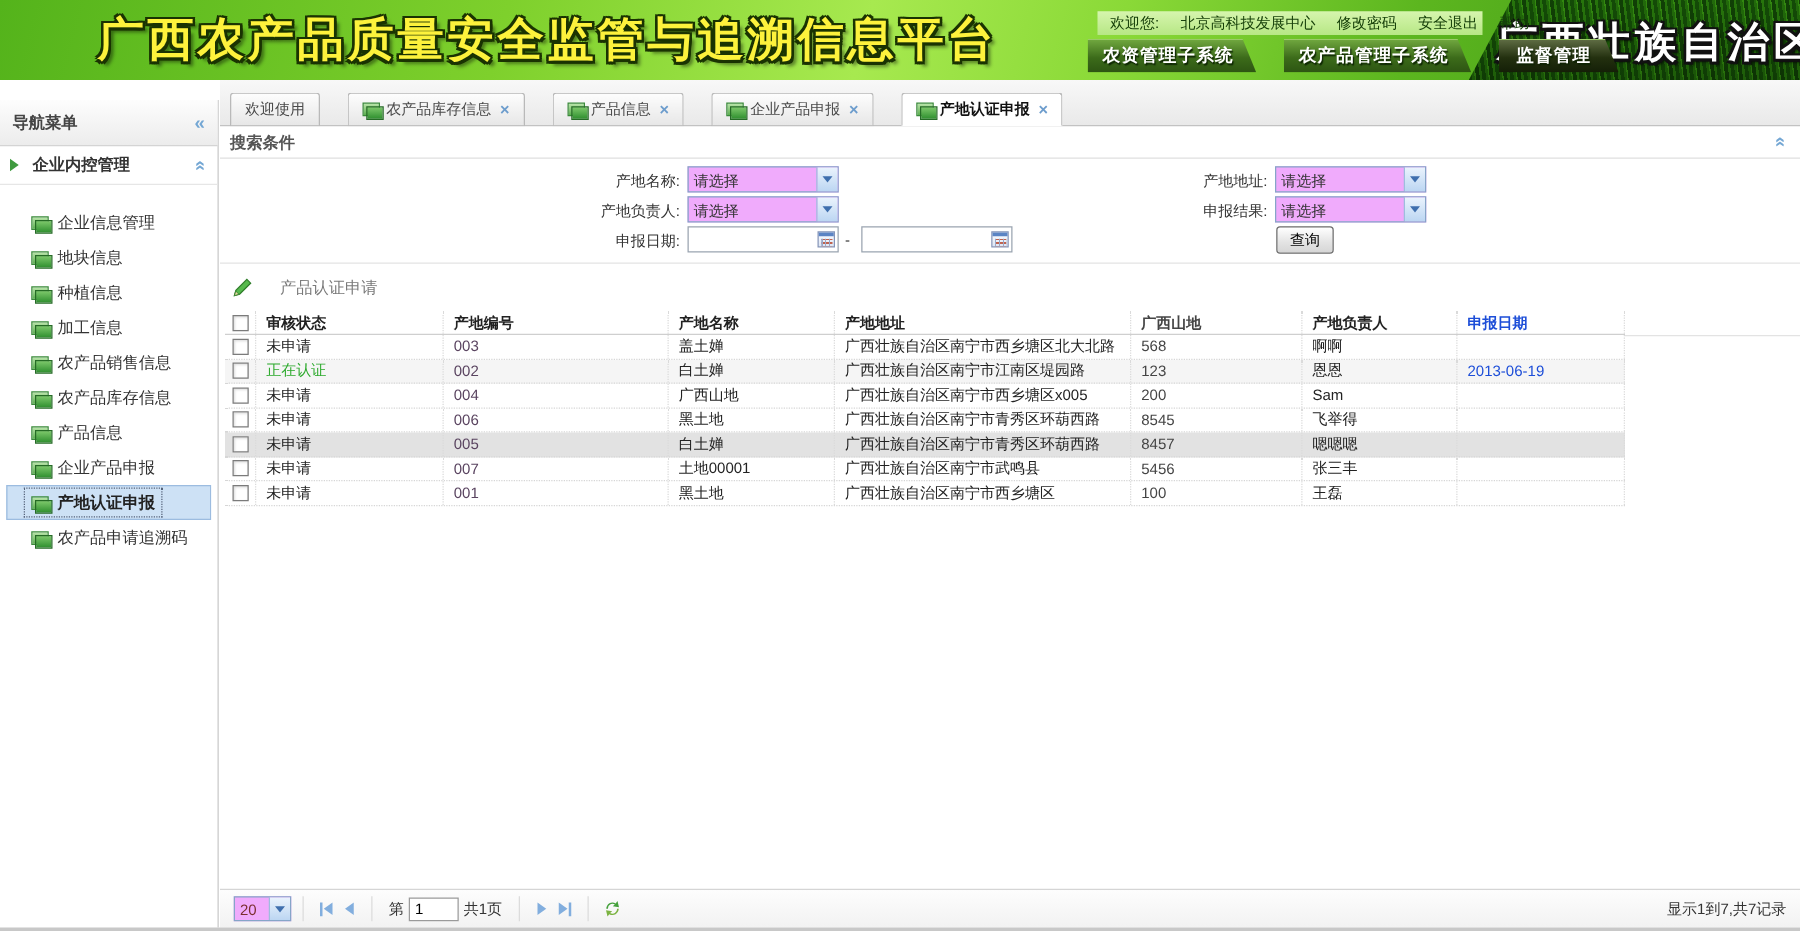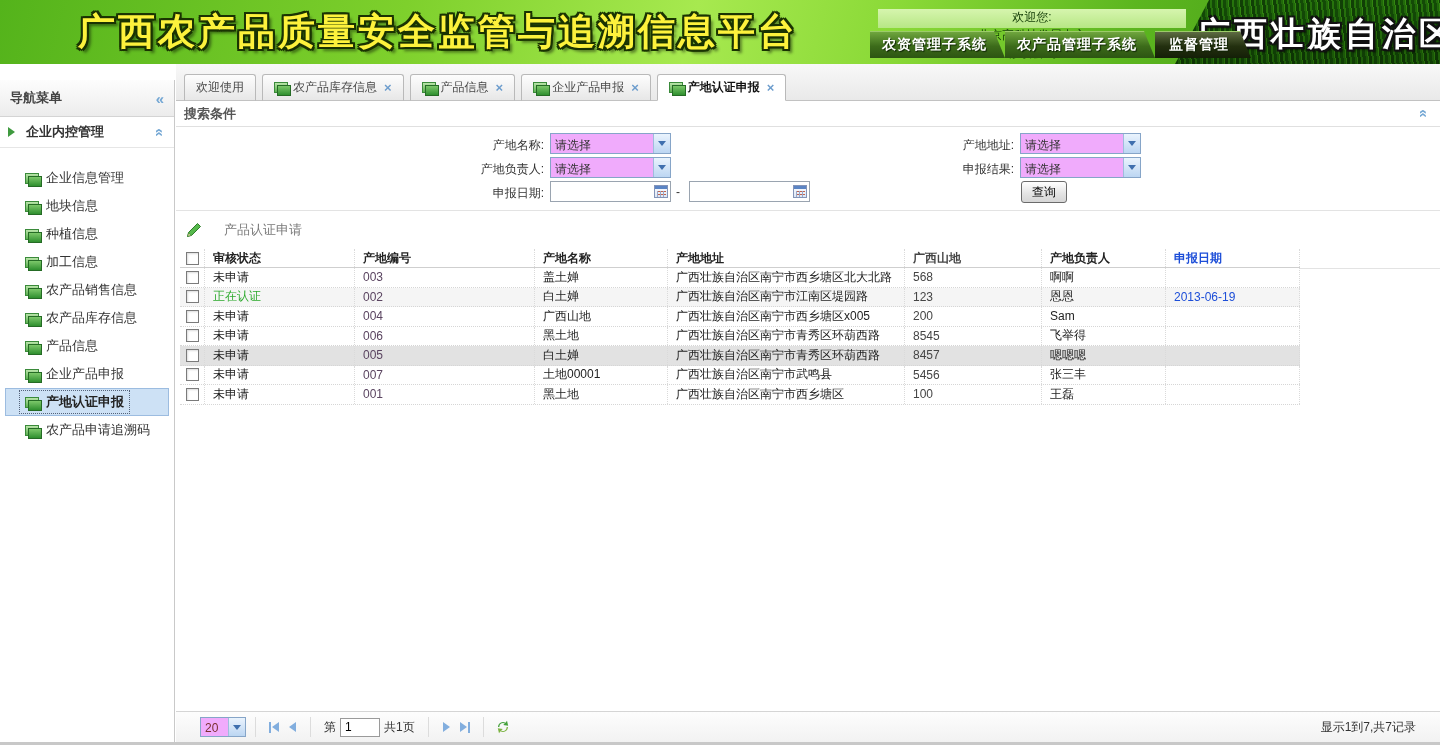--- a/index.html
+++ b/index.html
@@ -15,24 +15,24 @@
     text-shadow:-2px -2px 0 #1a3302, 2px -2px 0 #1a3302, -2px 2px 0 #1a3302, 2px 2px 0 #1a3302,
                 -2px 0 0 #1a3302, 2px 0 0 #1a3302, 0 -2px 0 #1a3302, 0 2px 0 #1a3302, 4px 4px 3px rgba(0,0,0,.45); }
   .photo { position:absolute; right:0; top:0; width:265px; height:64px; overflow:hidden;
     clip-path:polygon(34px 0,100% 0,100% 100%,0 100%);
     background:repeating-linear-gradient(83deg,#2c5a1c 0 3px,#4a7f28 3px 5px,#70a43c 5px 6px,#254d16 6px 9px,#568c2e 9px 11px),
                linear-gradient(#3a6a22,#2c5418); background-blend-mode:overlay; }
   .region-text { position:absolute; left:22px; top:12px; white-space:nowrap;
     font-size:33px; font-weight:bold; letter-spacing:4px; color:#ffffff;
     text-shadow:-2px -2px 0 #111, 2px -2px 0 #111, -2px 2px 0 #111, 2px 2px 0 #111, 0 2px 0 #111, 2px 0 0 #111, 3px 3px 2px rgba(0,0,0,.6); }
   .welcome { position:absolute; left:878px; top:9px; width:308px; height:19px;
-    background:linear-gradient(#d6f5ae,#b7e785); display:flex; align-items:center; gap:1px;
-    padding:0 10px; font-size:12px; color:#17400a; white-space:nowrap;flex-direction:column; }
+    background:linear-gradient(#d6f5ae,#b7e785); display:flex; align-items:center; gap:17px;
+    padding:0 10px; font-size:12px; color:#17400a; white-space:nowrap; }
   .welcome a { color:#17400a; text-decoration:none; cursor:pointer; }
-  .subsys { position:absolute; left:870px; top:31px; display:flex; gap:0; }
+  .subsys { position:absolute; left:870px; top:31px; display:flex; gap:22px; }
   .subsys-btn { height:27px; display:flex; align-items:center; padding:0 18px 0 12px;
     clip-path:polygon(0 0,calc(100% - 11px) 0,100% 100%,0 100%);
     background:linear-gradient(#6fa63e,#3c6b1a 55%,#2d5512); border-top:1px solid #9ccb6a;
     color:#fff; font-size:14px; font-weight:bold; letter-spacing:1px; cursor:pointer;
     text-shadow:1px 1px 1px #0c2202; }
   .subsys-btn.active { background:linear-gradient(#5d6b42,#23300f 55%,#141f07); padding:0 22px 0 14px; }
 
   
   .sidebar { position:absolute; left:0; top:80px; width:175px; bottom:3px; background:#fff; border-right:1px solid #c9c9c9; }
   .side-head { height:37px; display:flex; align-items:center; justify-content:space-between;
@@ -51,21 +51,21 @@
   .side-menu li.selected .inner { outline:1px dotted #55637a; font-weight:bold; color:#222; }
 
   .folder-icon { width:14px; height:11px; position:relative; display:inline-block; flex:none;
     background:linear-gradient(#b9e4a9,#5cb050); border:1px solid #3a8a3a; }
   .folder-icon::after { content:''; position:absolute; left:2px; top:2px; width:12px; height:9px;
     background:linear-gradient(#7cc86a,#2f8f2f); border:1px solid #256b25; }
 
   
   .main { position:absolute; left:176px; top:64px; right:0; bottom:3px; background:#fff; }
 
-  .tabstrip { display:flex; align-items:flex-end; height:37px; padding-left:8px; gap:6px;
+  .tabstrip { display:flex; align-items:flex-end; height:37px; padding-left:8px; gap:22px;
     background:linear-gradient(#f8f8f8,#e9e9e9); border-bottom:1px solid #c2c2c2; }
   .tab { display:inline-flex; align-items:center; gap:5px; height:27px; padding:0 11px;
     background:linear-gradient(#fdfdfd,#e7e7e7); border:1px solid #b9b9b9; border-bottom:1px solid #c2c2c2;
     border-radius:3px 3px 0 0; margin-bottom:-1px; font-size:12px; color:#4a4a4a; cursor:pointer; white-space:nowrap; }
   .tab.active { background:#fff; border-bottom-color:#fff; font-weight:bold; color:#111; }
   .tab-close { color:#6d9dcd; font-size:13px; font-weight:bold; margin-left:2px; cursor:pointer; }
 
   .search-head { height:26px; display:flex; align-items:center; justify-content:space-between;
     padding:0 12px 0 8px; border-bottom:1px solid #e0e0e0; font-size:13px; font-weight:bold; color:#555; }
 
@@ -108,21 +108,21 @@
   .td-cb { width:25px; justify-content:center; padding-left:0; }
   .c1{ width:150px; } .c2{ width:180px; } .c3{ width:133px; } .c4{ width:237px; }
   .c5{ width:137px; color:#454545; } .c6{ width:124px; } .c7{ width:134px; color:#1d4ed8; }
   .c2 span { color:#5a4460; }
   .status-green { color:#2eaa2e; }
   .cb { width:13px; height:13px; border:1px solid #7b7b7b; background:#fff; box-shadow:inset 1px 1px 2px #ddd; cursor:pointer; }
   .header-ext { position:absolute; top:19px; left:1120px; width:140px; border-top:1px solid #e3e3e3; }
 
   
   .footer { position:absolute; left:0; right:0; bottom:0; height:31px; border-top:1px solid #d5d5d5;
-    background:linear-gradient(#fdfdfd,#f2f2f2); display:flex; align-items:center; padding:0 24px; font-size:12px; color:#333; }
+    background:linear-gradient(#fdfdfd,#f2f2f2); display:flex; align-items:center; padding:0 11px; font-size:12px; color:#333; }
   .pg-sel { width:46px; height:20px; }
   .pg-sel .txt { color:#7a2e2e; }
   .vsep { width:1px; height:20px; background:#dcdcdc; margin:0 9px; }
   .pgbtn { width:18px; height:18px; display:inline-flex; align-items:center; justify-content:center; gap:1px; cursor:pointer; }
   .t-left { width:0; height:0; border:5px solid transparent; border-right:7px solid #82aede; border-left:none; }
   .t-right { width:0; height:0; border:5px solid transparent; border-left:7px solid #82aede; border-right:none; }
   .pbar { width:2px; height:11px; background:#82aede; }
   .pg-text { margin:0 4px; }
   .pg-input { width:40px; height:19px; border:1px solid #9a9a9a; padding-left:4px; font-size:12px; font-family:inherit; }
   .refresh { display:inline-flex; cursor:pointer; margin-left:2px; }

